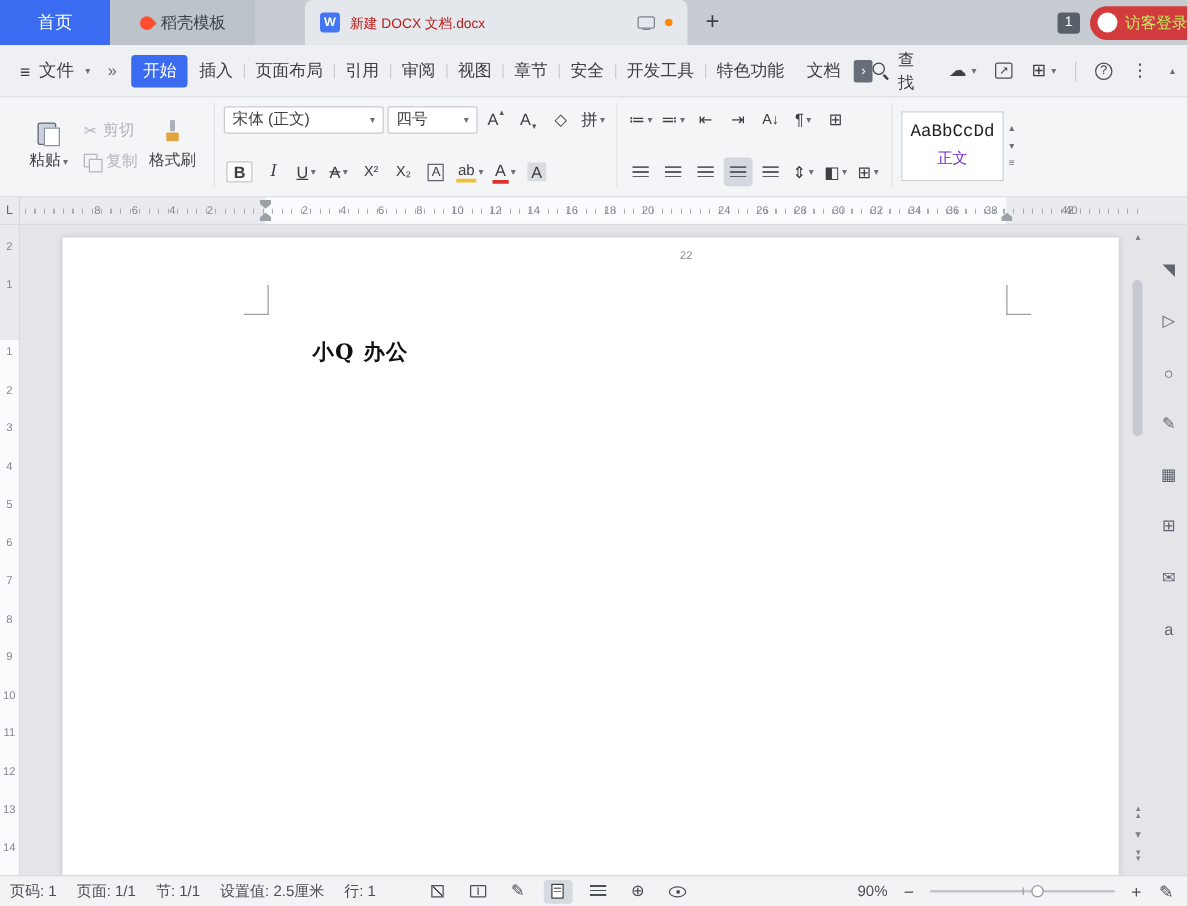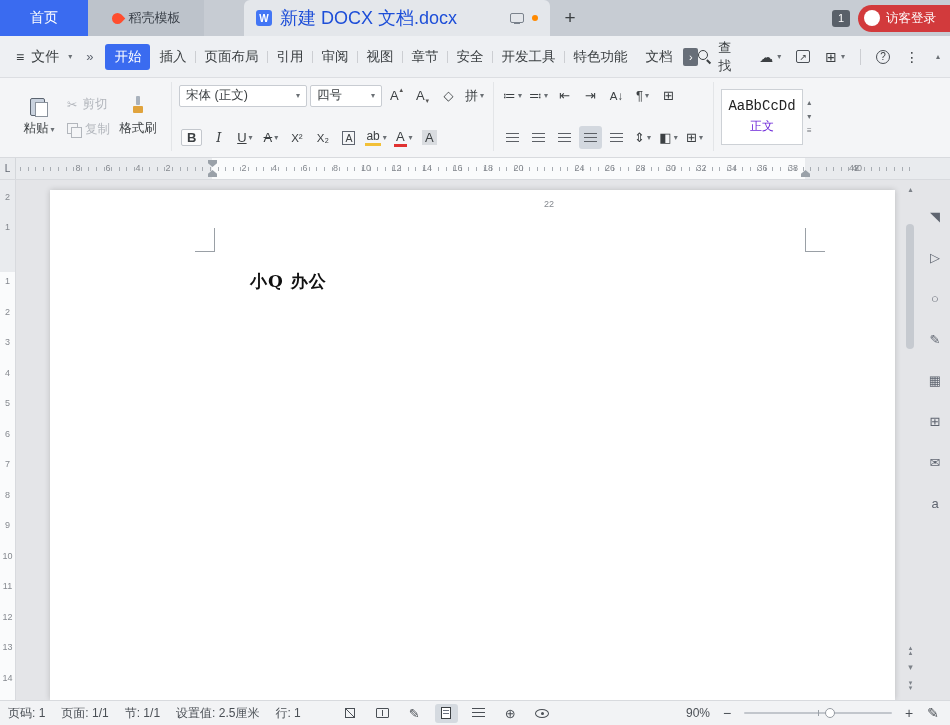--- a/index.html
+++ b/index.html
@@ -6,29 +6,29 @@
 body{background:#9aa0a6}
 .app{position:relative;width:950px;height:725px;display:flex;flex-direction:column;background:#e6e7e9;overflow:hidden;font-size:13px;color:#3c4043}
 
 
 .titlebar{display:flex;align-items:stretch;height:36px;background:#c7ccd3;flex:0 0 36px}
 .home-tab{width:88px;background:#3a6bf0;color:#fff;display:flex;align-items:center;justify-content:center;font-size:14px}
 .template-tab{width:116px;background:#bdc3cb;display:flex;align-items:center;justify-content:center;gap:6px;color:#3a4049}
 .ic-flame{width:11px;height:11px;background:#ff4d2e;border-radius:50% 0 50% 50%;transform:rotate(45deg)}
 .doc-tab{margin-left:40px;width:306px;background:#e4e7eb;display:flex;align-items:center;gap:8px;padding:0 12px;border-radius:6px 6px 0 0}
 .ic-w{width:16px;height:16px;border-radius:3px;background:#4376f5;color:#fff;font-weight:bold;font-size:10px;display:flex;align-items:center;justify-content:center}
-.doc-title{color:#1d4ed8;font-size:18px;white-space:nowrap}
+.doc-title{color:#b91c1c;font-size:11px;white-space:nowrap}
 .ic-monitor{position:relative;width:14px;height:12px;margin-left:auto}
 .ic-monitor::before{content:"";position:absolute;left:0;top:1px;width:12px;height:8px;border:1.3px solid #7a828c;border-radius:2px}
 .ic-monitor::after{content:"";position:absolute;left:4px;bottom:0;width:6px;height:1.5px;background:#7a828c}
 .dot{width:6px;height:6px;border-radius:50%;background:#ff8a00}
 .newtab-btn{width:40px;display:flex;align-items:center;justify-content:center;font-size:19px;color:#3c4043}
 .tb-right{margin-left:auto;display:flex;align-items:center;gap:8px}
 .badge{background:#596069;color:#fff;border-radius:3px;font-size:11px;padding:0 6px;height:17px;line-height:17px}
-.login{background:#d23a3c;color:#ffffff;height:27px;border-radius:14px 0 0 14px;padding:0 14px 0 6px;display:flex;gap:6px;align-items:center;font-size:12.5px}
+.login{background:#d23a3c;color:#bef264;height:27px;border-radius:14px 0 0 14px;padding:0 0 0 6px;display:flex;gap:6px;align-items:center;font-size:12.5px}
 .avatar{width:16px;height:16px;border-radius:50%;background:#fff}
 
 
 .menubar{display:flex;align-items:center;height:42px;flex:0 0 42px;background:#eef0f3;border-bottom:1px solid #dcdee2;padding:0 10px}
 .file-btn{display:flex;align-items:center;gap:7px;padding:0 6px;font-size:14px}
 .crt{font-size:8px;color:#6b7075;margin-left:2px}
 .more-btn{padding:0 8px;color:#5f6570;font-size:13px}
 .mtabs{display:flex;align-items:center;margin-left:4px}
 .mtab{padding:4px 9px;font-size:13.5px;position:relative;white-space:nowrap}
 .mtab.sep::before{content:"";position:absolute;left:0;top:7px;bottom:7px;width:1px;background:#ccced2}

